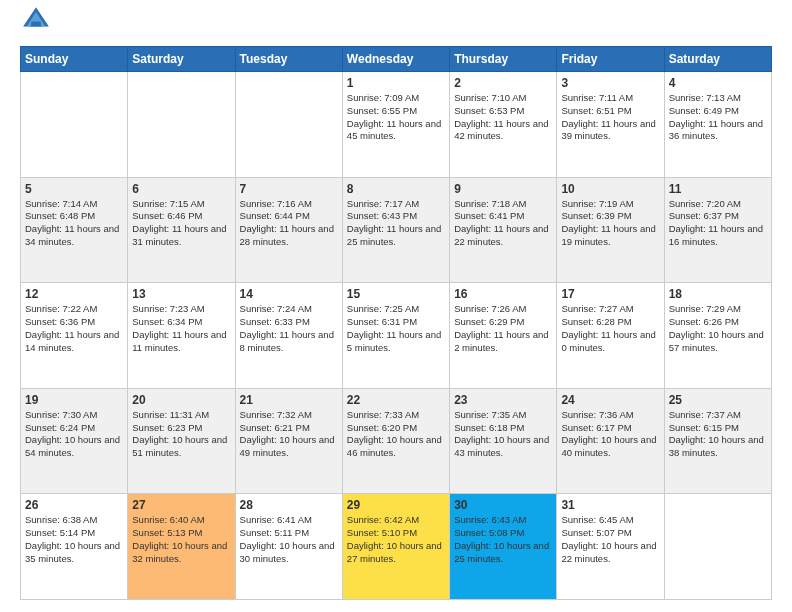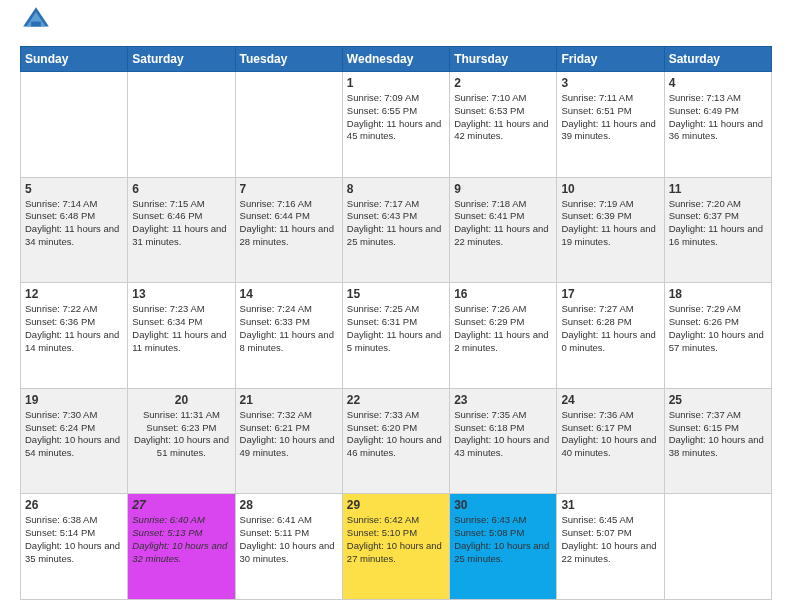--- a/index.html
+++ b/index.html
@@ -273,21 +273,21 @@
           </td>
         </tr>
         <tr class="row-even">
           <td style="background: rgb(240, 240, 240);">
             <span class="day-number">19</span>
             <div class="day-info">Sunrise: 7:30 AM
 Sunset: 6:24 PM
 Daylight: 10 hours
 and 54 minutes.</div>
           </td>
-          <td style="background: rgb(240, 240, 240); text-align: center;">
+          <td style="background: rgb(240, 240, 240);">
             <span class="day-number">20</span>
             <div class="day-info">Sunrise: 11:31 AM
 Sunset: 6:23 PM
 Daylight: 10 hours
 and 51 minutes.</div>
           </td>
           <td style="background: rgb(240, 240, 240);">
             <span class="day-number">21</span>
             <div class="day-info">Sunrise: 7:32 AM
 Sunset: 6:21 PM
@@ -324,21 +324,21 @@
           </td>
         </tr>
         <tr class="row-odd">
           <td style="background: rgb(255, 255, 255);">
             <span class="day-number">26</span>
             <div class="day-info">Sunrise: 6:38 AM
 Sunset: 5:14 PM
 Daylight: 10 hours
 and 35 minutes.</div>
           </td>
-          <td style="background: #d946ef; font-style: italic;">
+          <td style="background: #fdba74;">
             <span class="day-number">27</span>
             <div class="day-info">Sunrise: 6:40 AM
 Sunset: 5:13 PM
 Daylight: 10 hours
 and 32 minutes.</div>
           </td>
           <td style="background: rgb(255, 255, 255);">
             <span class="day-number">28</span>
             <div class="day-info">Sunrise: 6:41 AM
 Sunset: 5:11 PM

